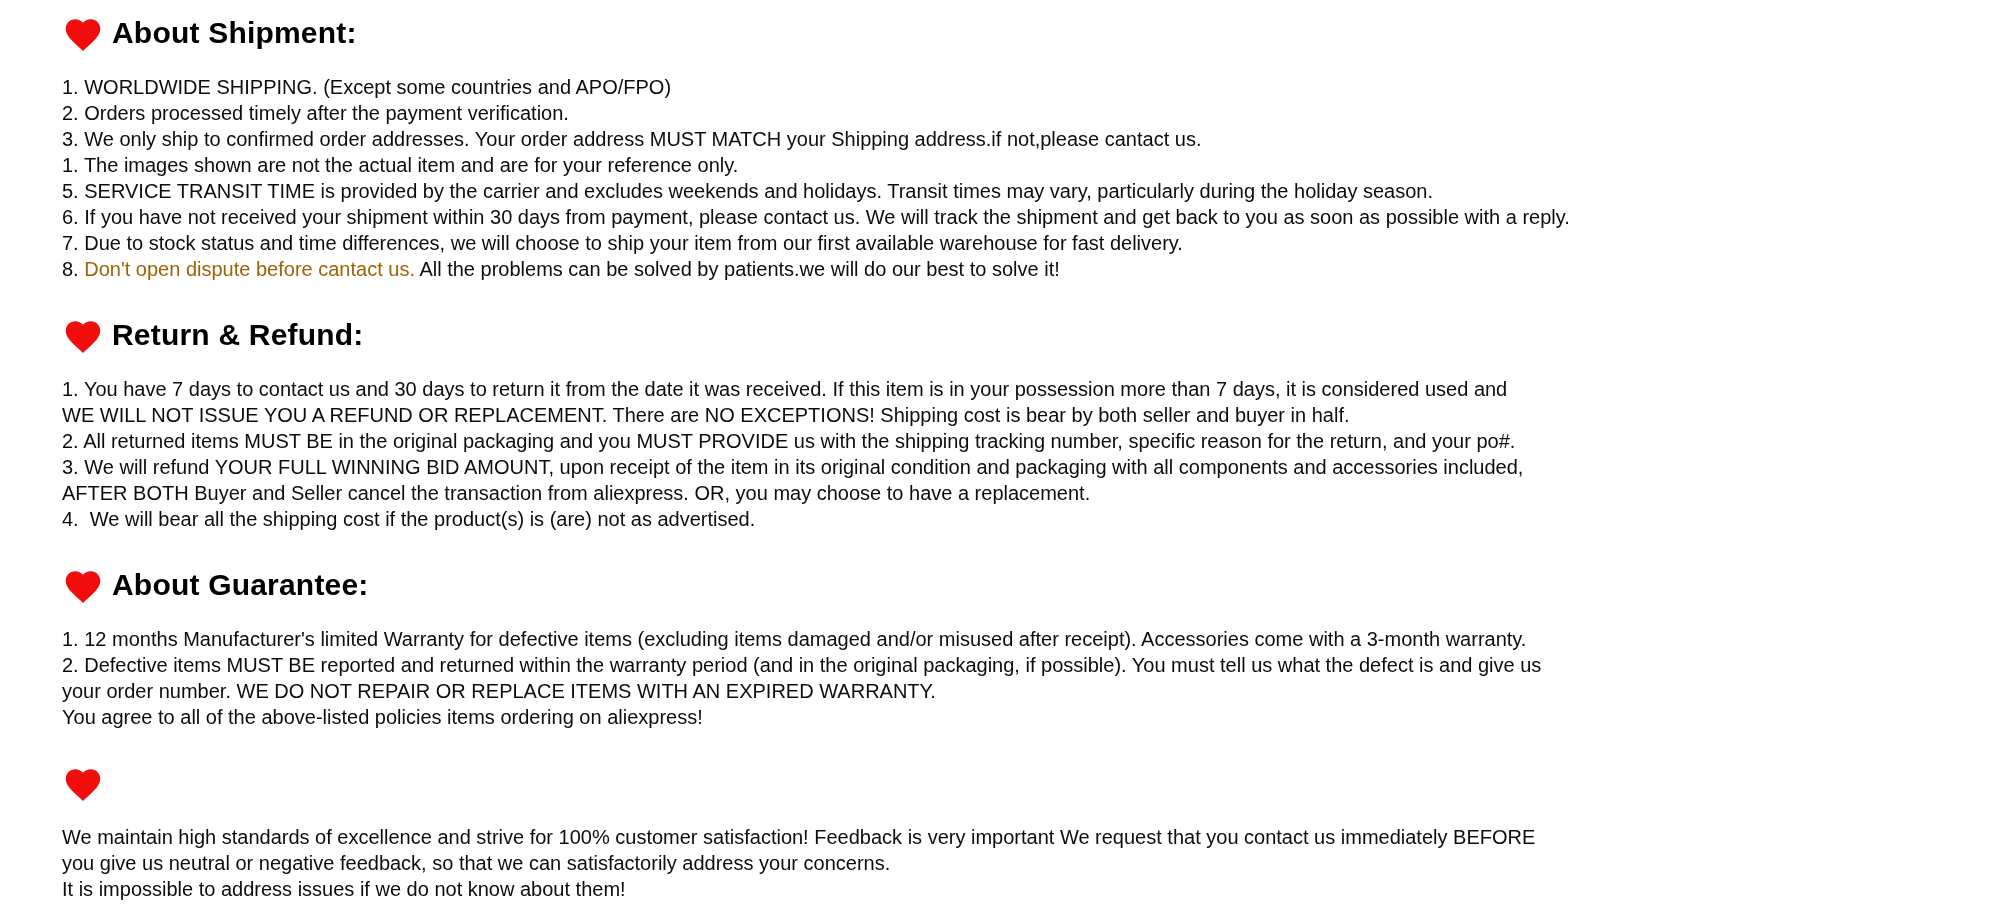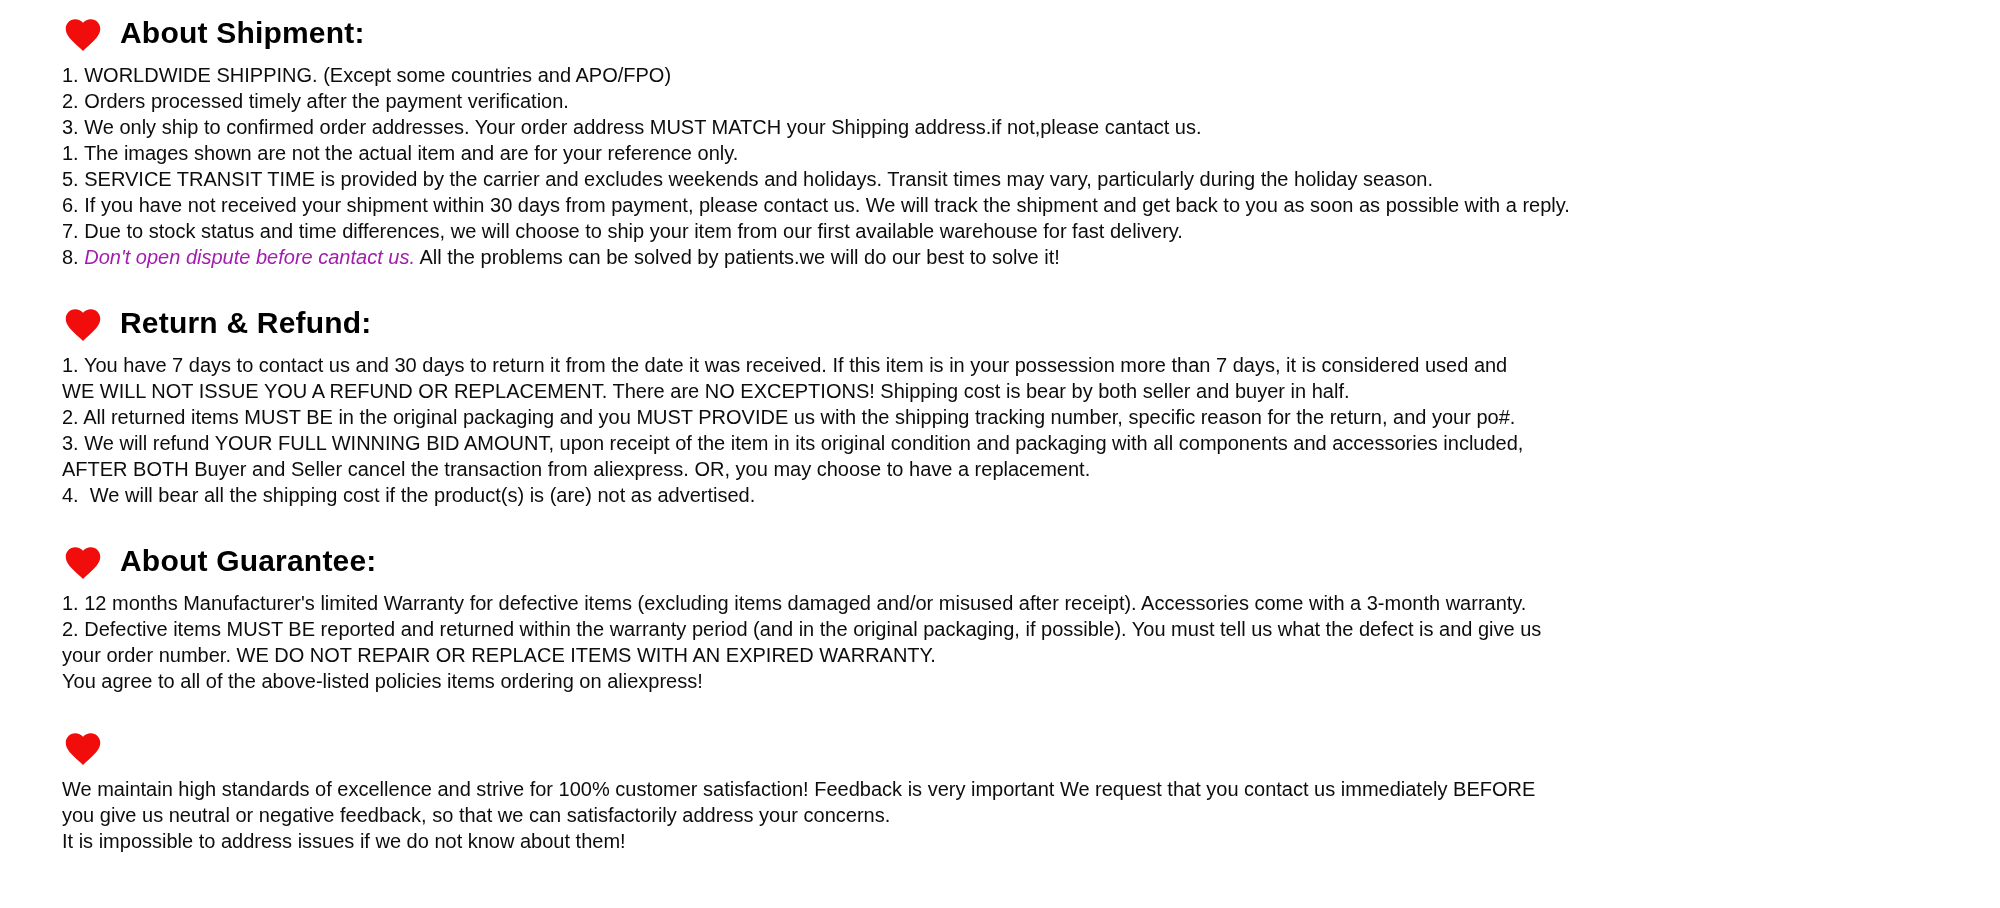--- a/index.html
+++ b/index.html
@@ -13,50 +13,49 @@
     font-family: "Liberation Sans", sans-serif;
     color: #0d0d0d;
     overflow: hidden;
   }
   .content {
     padding: 14px 30px 0 62px;
   }
   .section-header {
     display: flex;
     align-items: center;
-    gap: 16px;
+    gap: 8px;
     margin-top: 34px;
   }
   .section-header.first {
     margin-top: 0;
   }
   .heart-icon {
     width: 42px;
     height: 38px;
     flex: 0 0 auto;
   }
   .section-title {
     font-size: 30px;
     font-weight: bold;
     color: #000000;
     margin: 0;
     letter-spacing: 0.2px;
   }
   .section-body {
-    margin-top: 10px;
+    margin-top: 22px;
     font-size: 20px;
     line-height: 26px;
     color: #0d0d0d;
   }
   .policy-line {
     white-space: pre-wrap;
   }
   .red-text {
-    color: #a21caf;
-    font-style: italic;
+    color: #a16207;
   }
 </style>
 </head>
 <body>
 
 <div class="content">
 
   <section>
     <div class="section-header first">
       <svg class="heart-icon" viewBox="0 0 24 22" aria-hidden="true">

